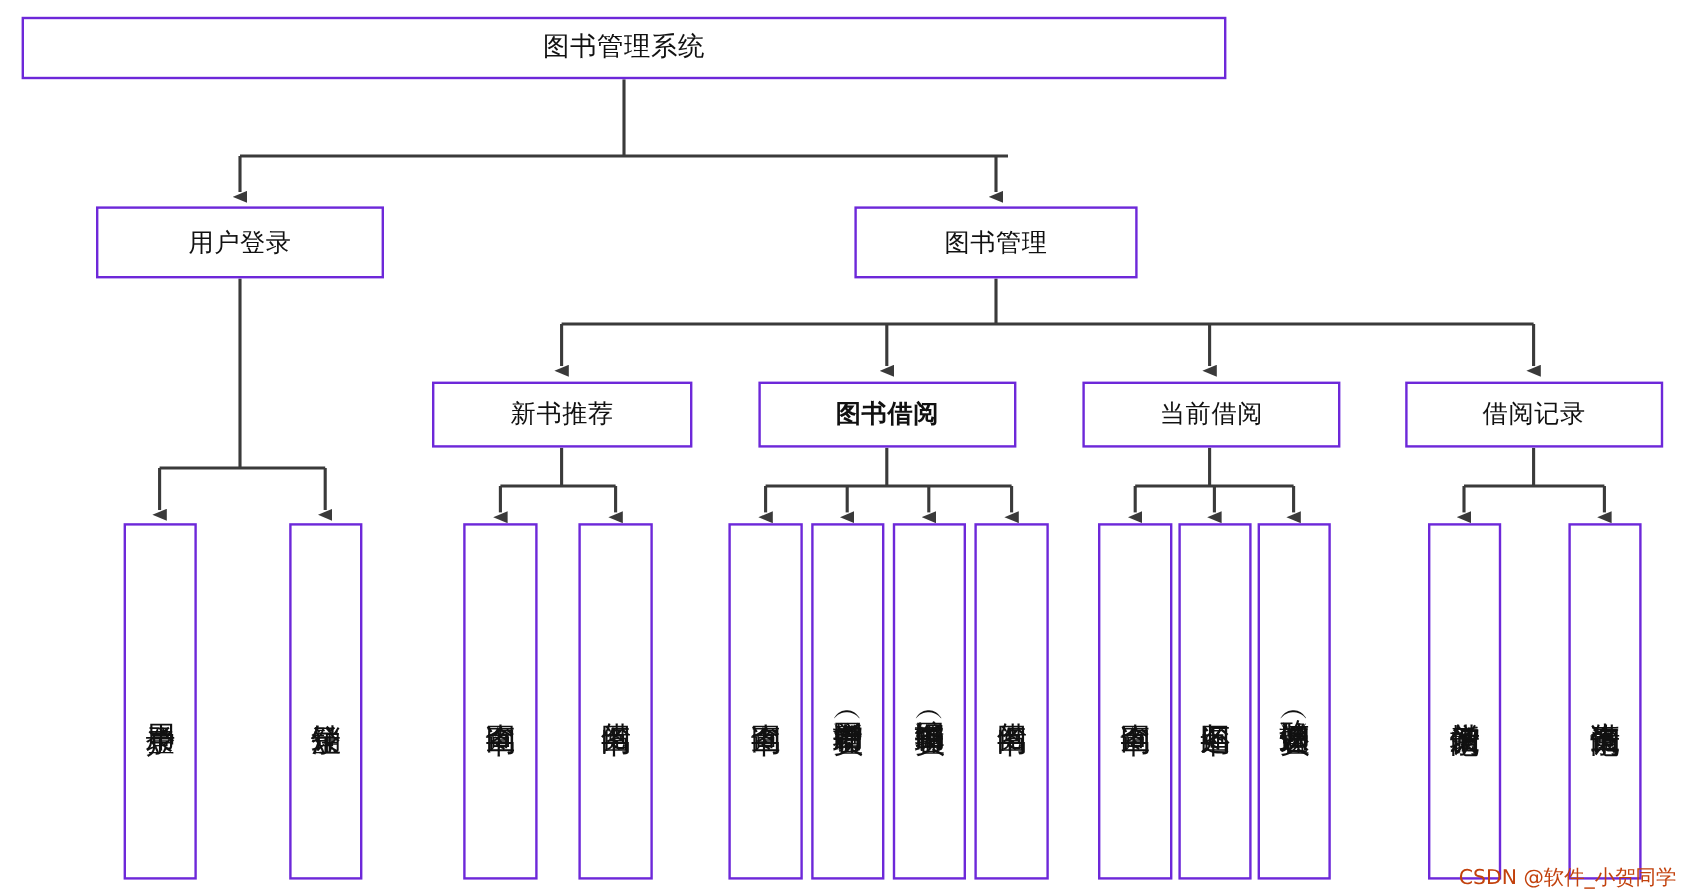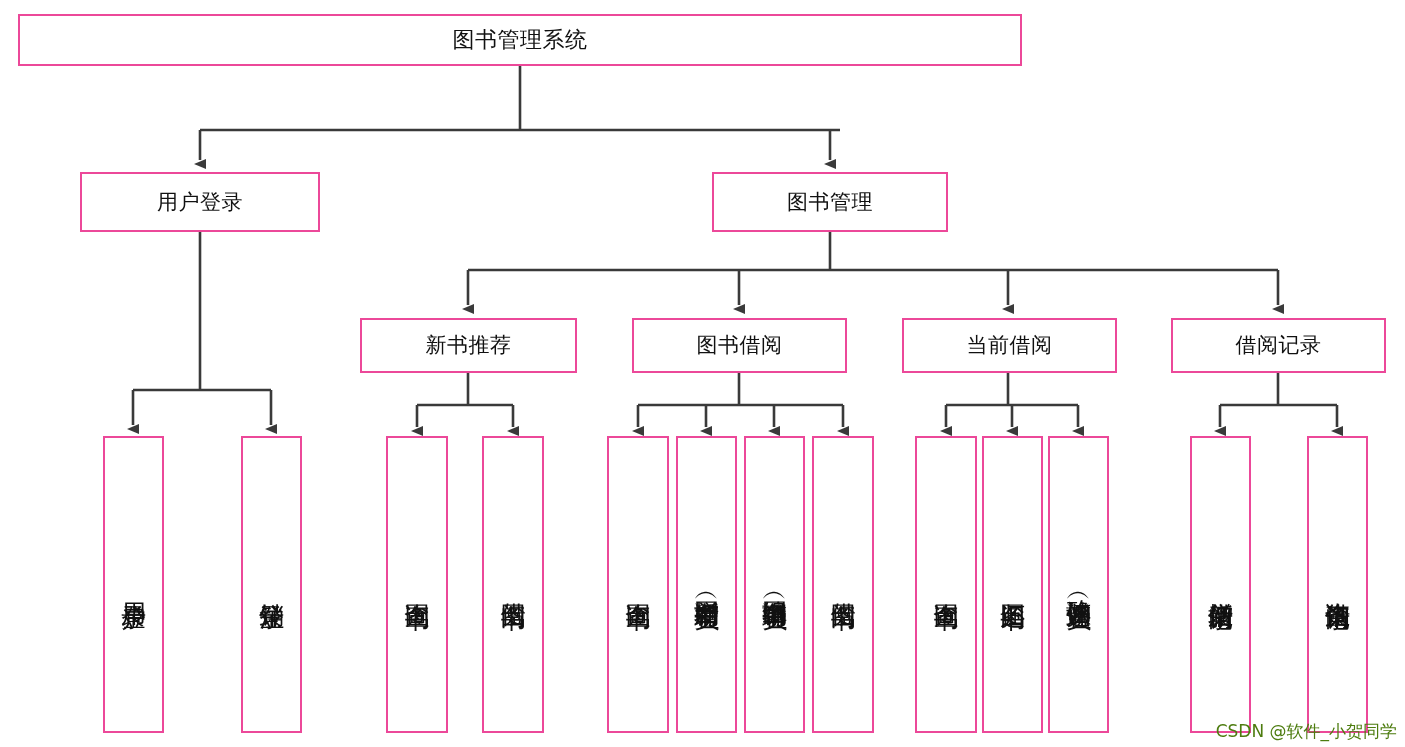--- a/index.html
+++ b/index.html
@@ -23,21 +23,21 @@
     left: 0;
     top: 0;
     width: 1405px;
     height: 747px;
     pointer-events: none;
   }
   .node {
     position: absolute;
     box-sizing: border-box;
     background: #ffffff;
-    border: 2px solid #ec4899;
+    border: 2px solid #6d28d9;
     display: flex;
     align-items: center;
     justify-content: center;
     z-index: 2;
   }
   .node .label {
     display: block;
     color: #111111;
     line-height: 1.18;
     text-align: center;
@@ -64,21 +64,21 @@
     line-height: 1.02;
     letter-spacing: 1px;
     white-space: nowrap;
     max-height: 100%;
   }
   #watermark {
     position: absolute;
     right: 8px;
     bottom: 4px;
     font-size: 17px;
-    color: #4d7c0f;
+    color: #c2410c;
     z-index: 5;
     white-space: nowrap;
     font-family: "DejaVu Sans", "Liberation Sans", sans-serif;
   }
 </style>
 </head>
 <body>
 
 <div id="canvas">
 
@@ -139,21 +139,21 @@
   <div class="node horiz" style="left:80px; top:172px; width:240px; height:60px;">
     <span class="label">用户登录</span>
   </div>
   <div class="node horiz" style="left:360px; top:318px; width:217px; height:55px;">
     <span class="label">新书推荐</span>
   </div>
 
   <div class="node horiz" style="left:712px; top:172px; width:236px; height:60px;">
     <span class="label">图书管理</span>
   </div>
-  <div class="node horiz" style="left:632px; top:318px; width:215px; height:55px;">
+  <div class="node horiz" style="left:632px; top:318px; width:215px; height:55px;font-weight:bold;">
     <span class="label">图书借阅</span>
   </div>
   <div class="node horiz" style="left:1171px; top:318px; width:215px; height:55px;">
     <span class="label">借阅记录</span>
   </div>
   <div class="node horiz" style="left:902px; top:318px; width:215px; height:55px;">
     <span class="label">当前借阅</span>
   </div>
 
   <div class="node vert" style="left:103px; top:436px; width:61px; height:297px;">

